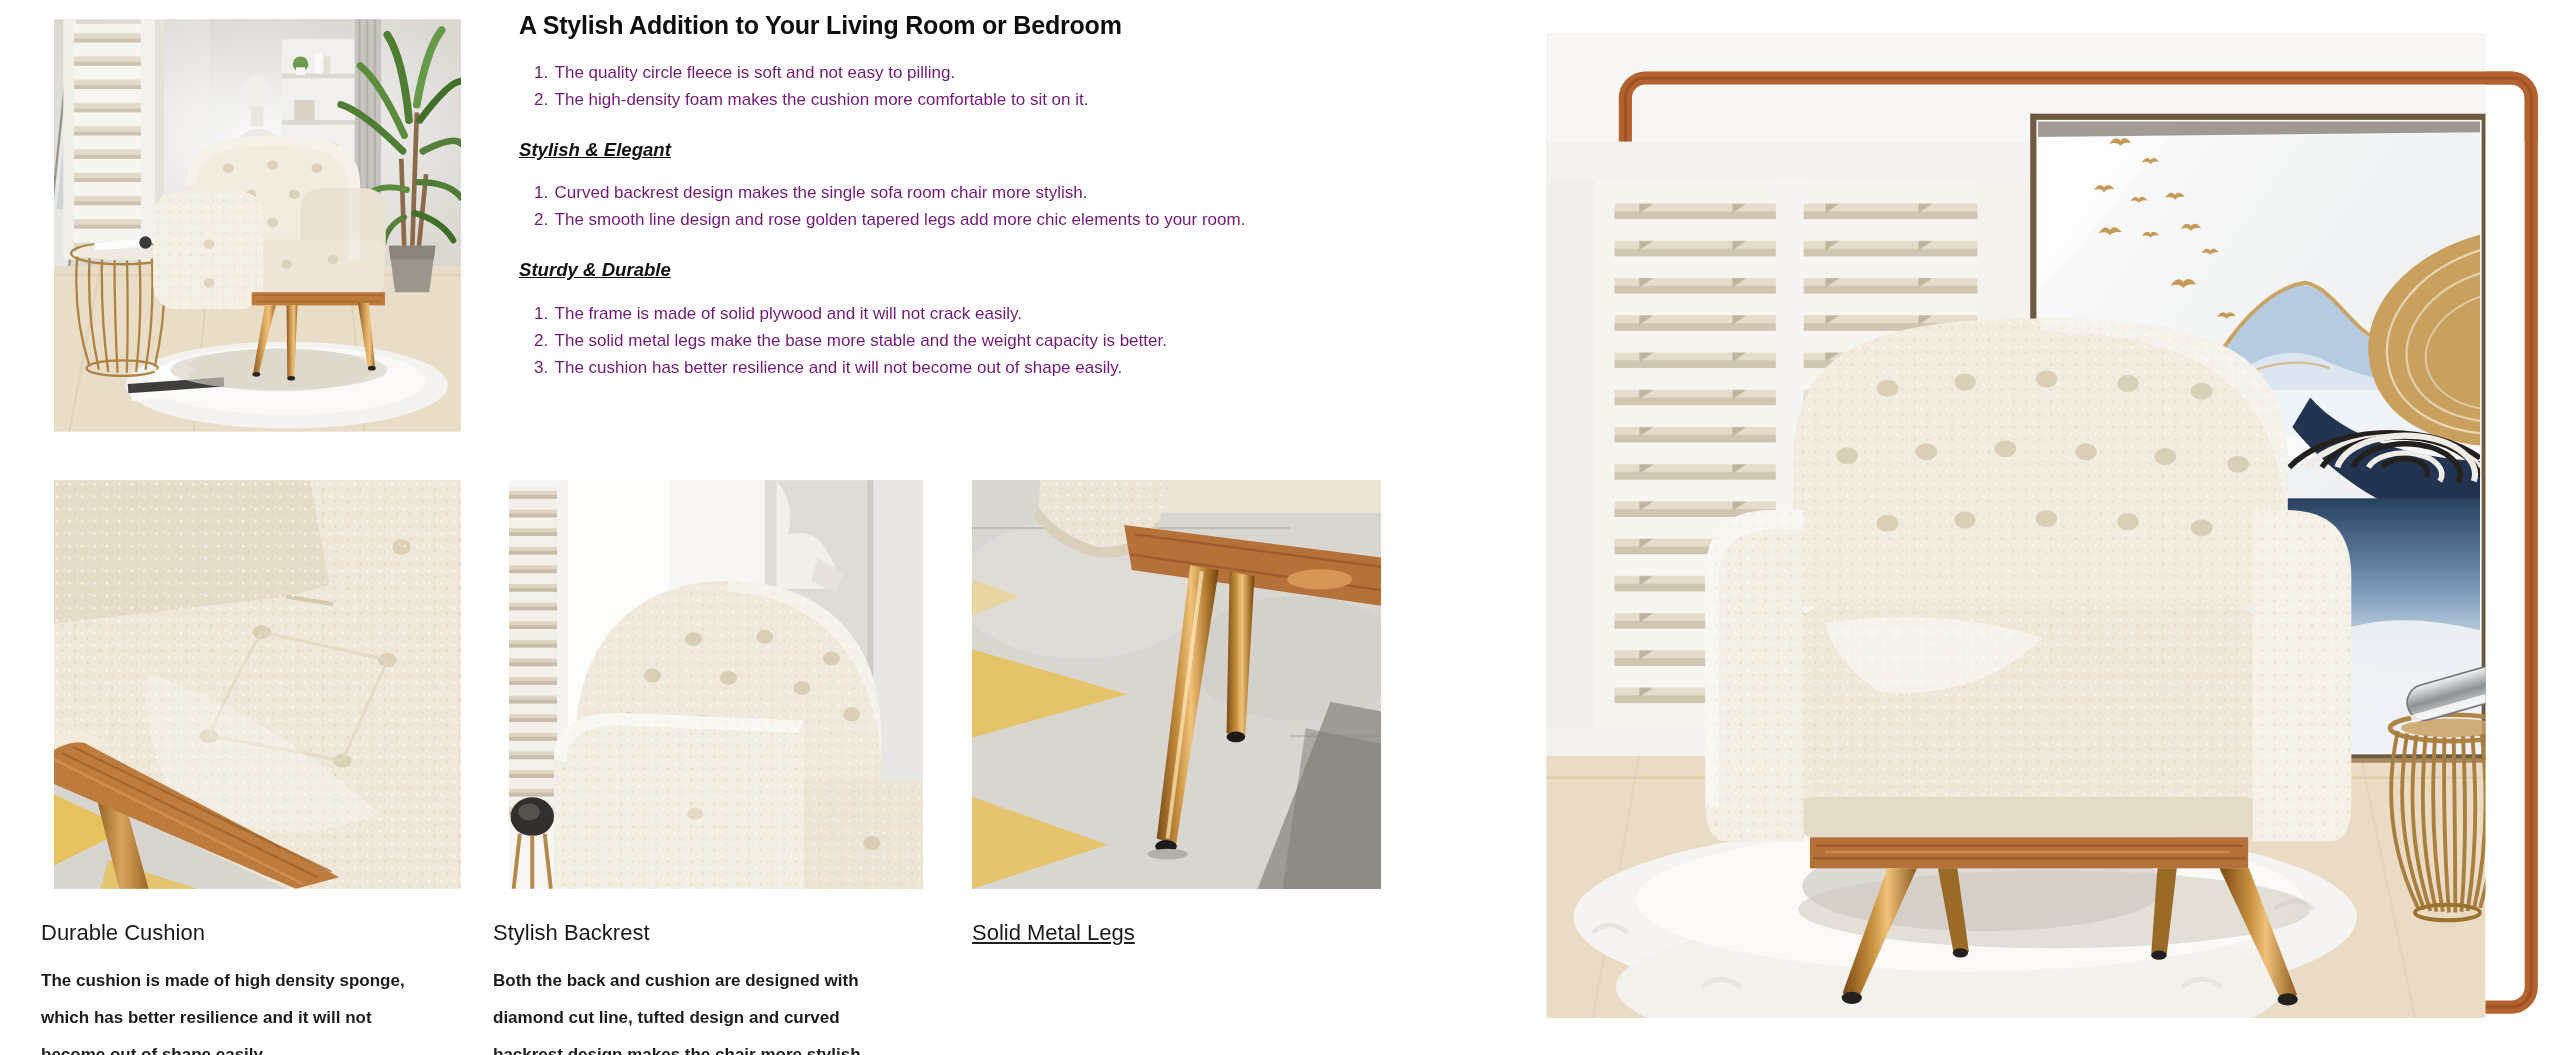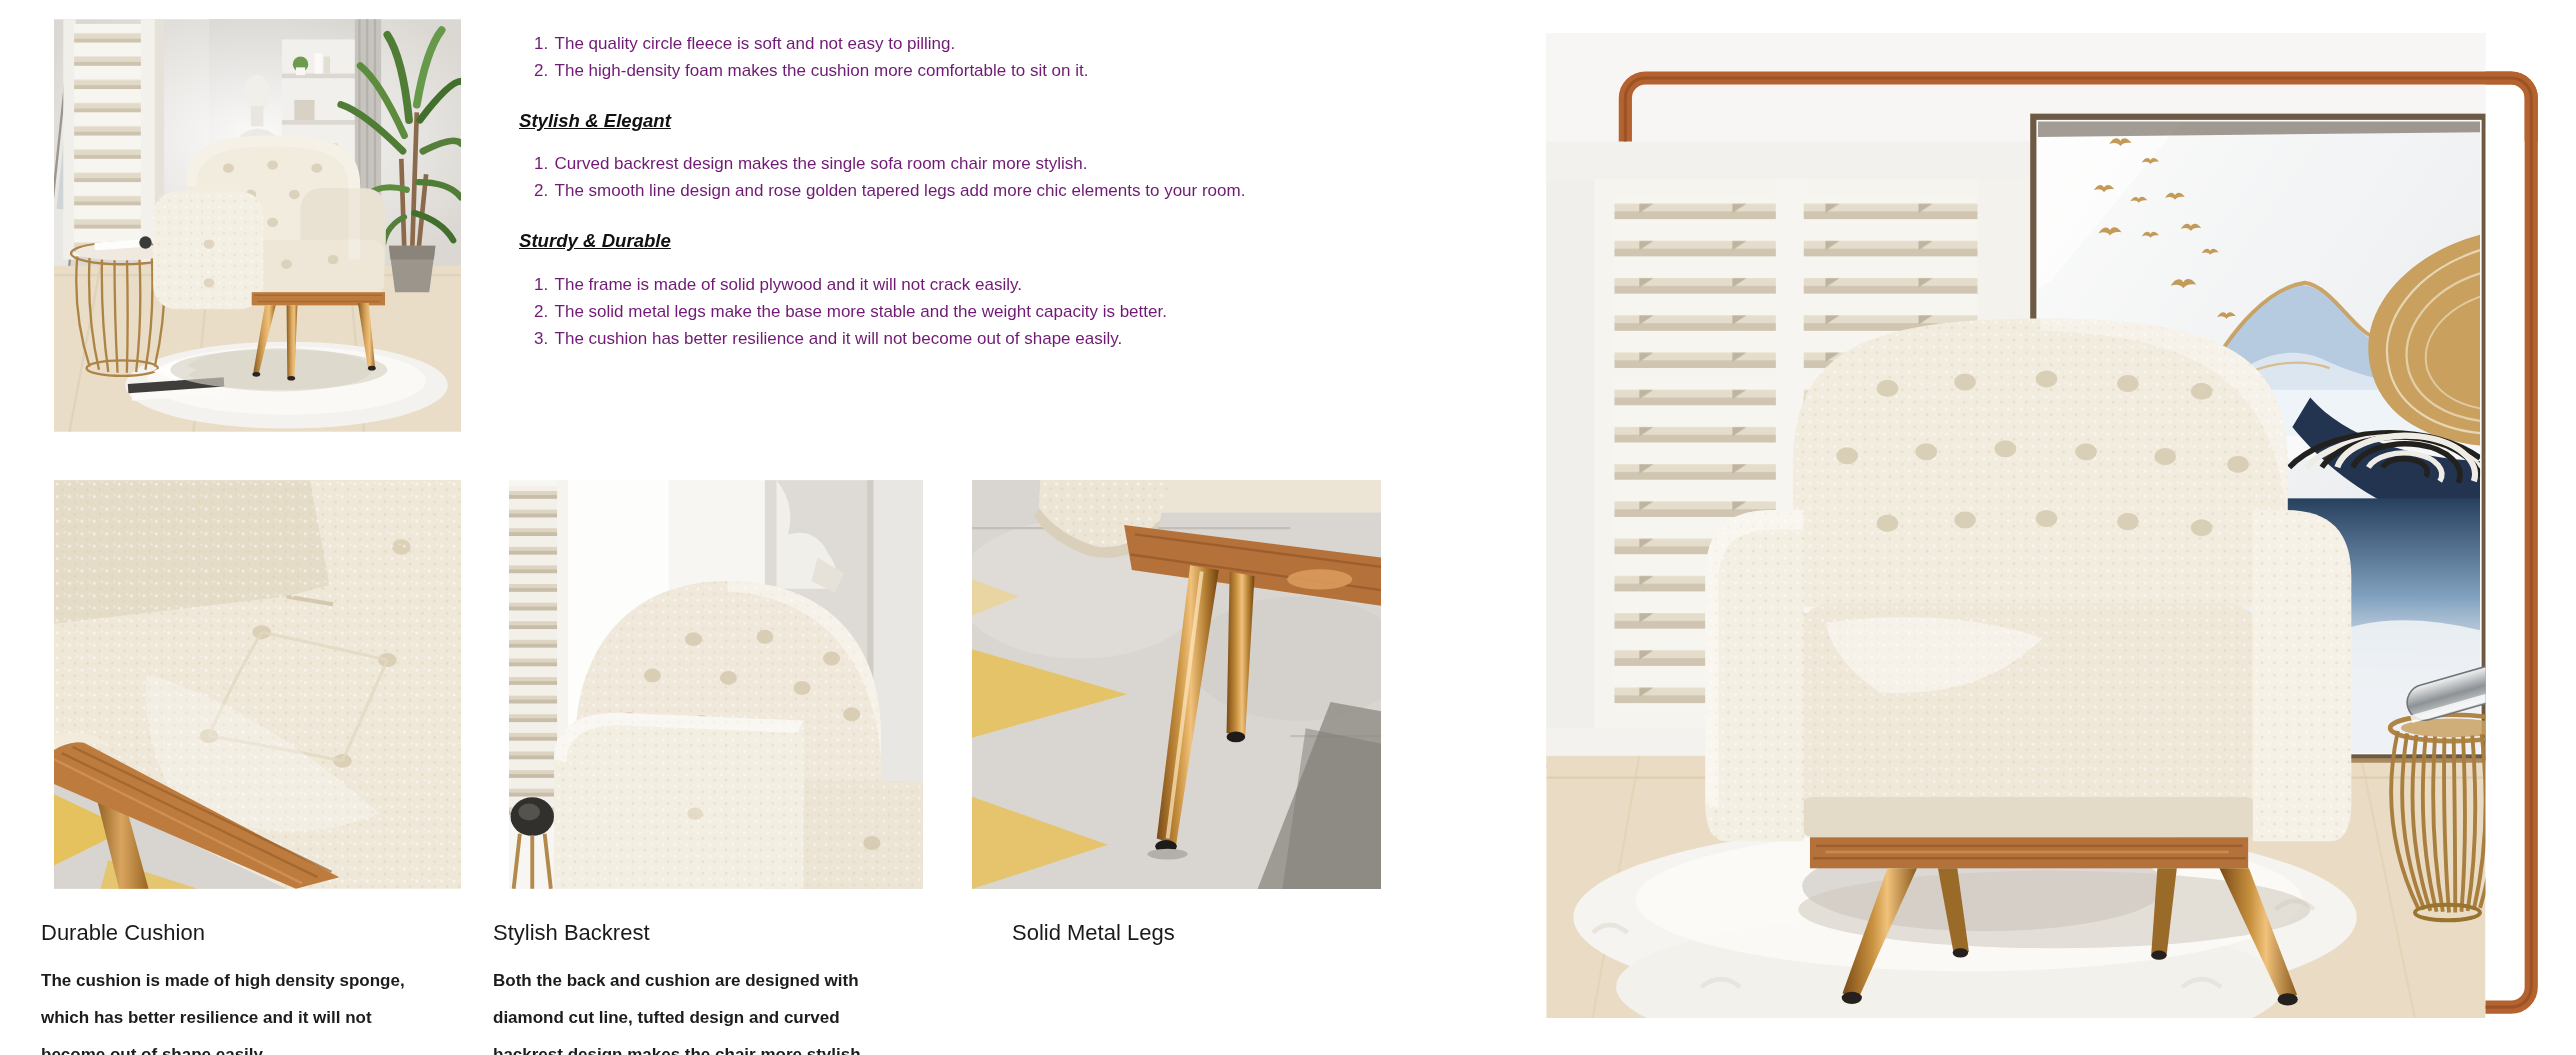--- a/index.html
+++ b/index.html
@@ -157,20 +157,21 @@
       <polygon points="392,366 406,366 414,448 405,450" fill="url(#lh-gold)"></polygon>
       <ellipse cx="261" cy="458" rx="5" ry="3" fill="#2a2521"></ellipse>
       <ellipse cx="306" cy="463" rx="5" ry="3" fill="#2a2521"></ellipse>
       <ellipse cx="410" cy="450" rx="5" ry="3" fill="#2a2521"></ellipse>
     </g>
   </g>
 </svg>
 </div>
 
 <div class="abs desc">
+  <h1>A Stylish Addition to Your Living Room or Bedroom</h1>
 
   <ol>
     <li>The quality circle fleece is soft and not easy to pilling.</li>
     <li>The high-density foam makes the cushion more comfortable to sit on it.</li>
   </ol>
 
   <h2>Stylish &amp; Elegant</h2>
   <ol>
     <li>Curved backrest design makes the single sofa room chair more stylish.</li>
     <li>The smooth line design and rose golden tapered legs add more chic elements to your room.</li>
@@ -340,21 +341,21 @@
 </div>
 
 <div class="abs caption" style="left:41px;">
   <p class="cap-title">Durable Cushion</p>
   <p class="cap-body">The cushion is made of high density sponge, which has better resilience and it will not become out of shape easily.</p>
 </div>
 <div class="abs caption" style="left:493px;">
   <p class="cap-title">Stylish Backrest</p>
   <p class="cap-body">Both the back and cushion are designed with diamond cut line, tufted design and curved backrest design makes the chair more stylish.</p>
 </div>
-<div class="abs caption" style="left:1012px;">
+<div class="abs caption" style="left:972px;text-decoration:underline;">
   <p class="cap-title">Solid Metal Legs</p>
 </div>
 
 <div class="abs" style="left:1546px;top:33px;">
 <svg width="1001" height="985" viewBox="0 0 1290 1270">
   <defs>
     <clipPath id="rh-photo">
           <rect x="0" y="0" width="1211" height="1270"></rect>
         </clipPath>
     <clipPath id="rh-frameTop">

